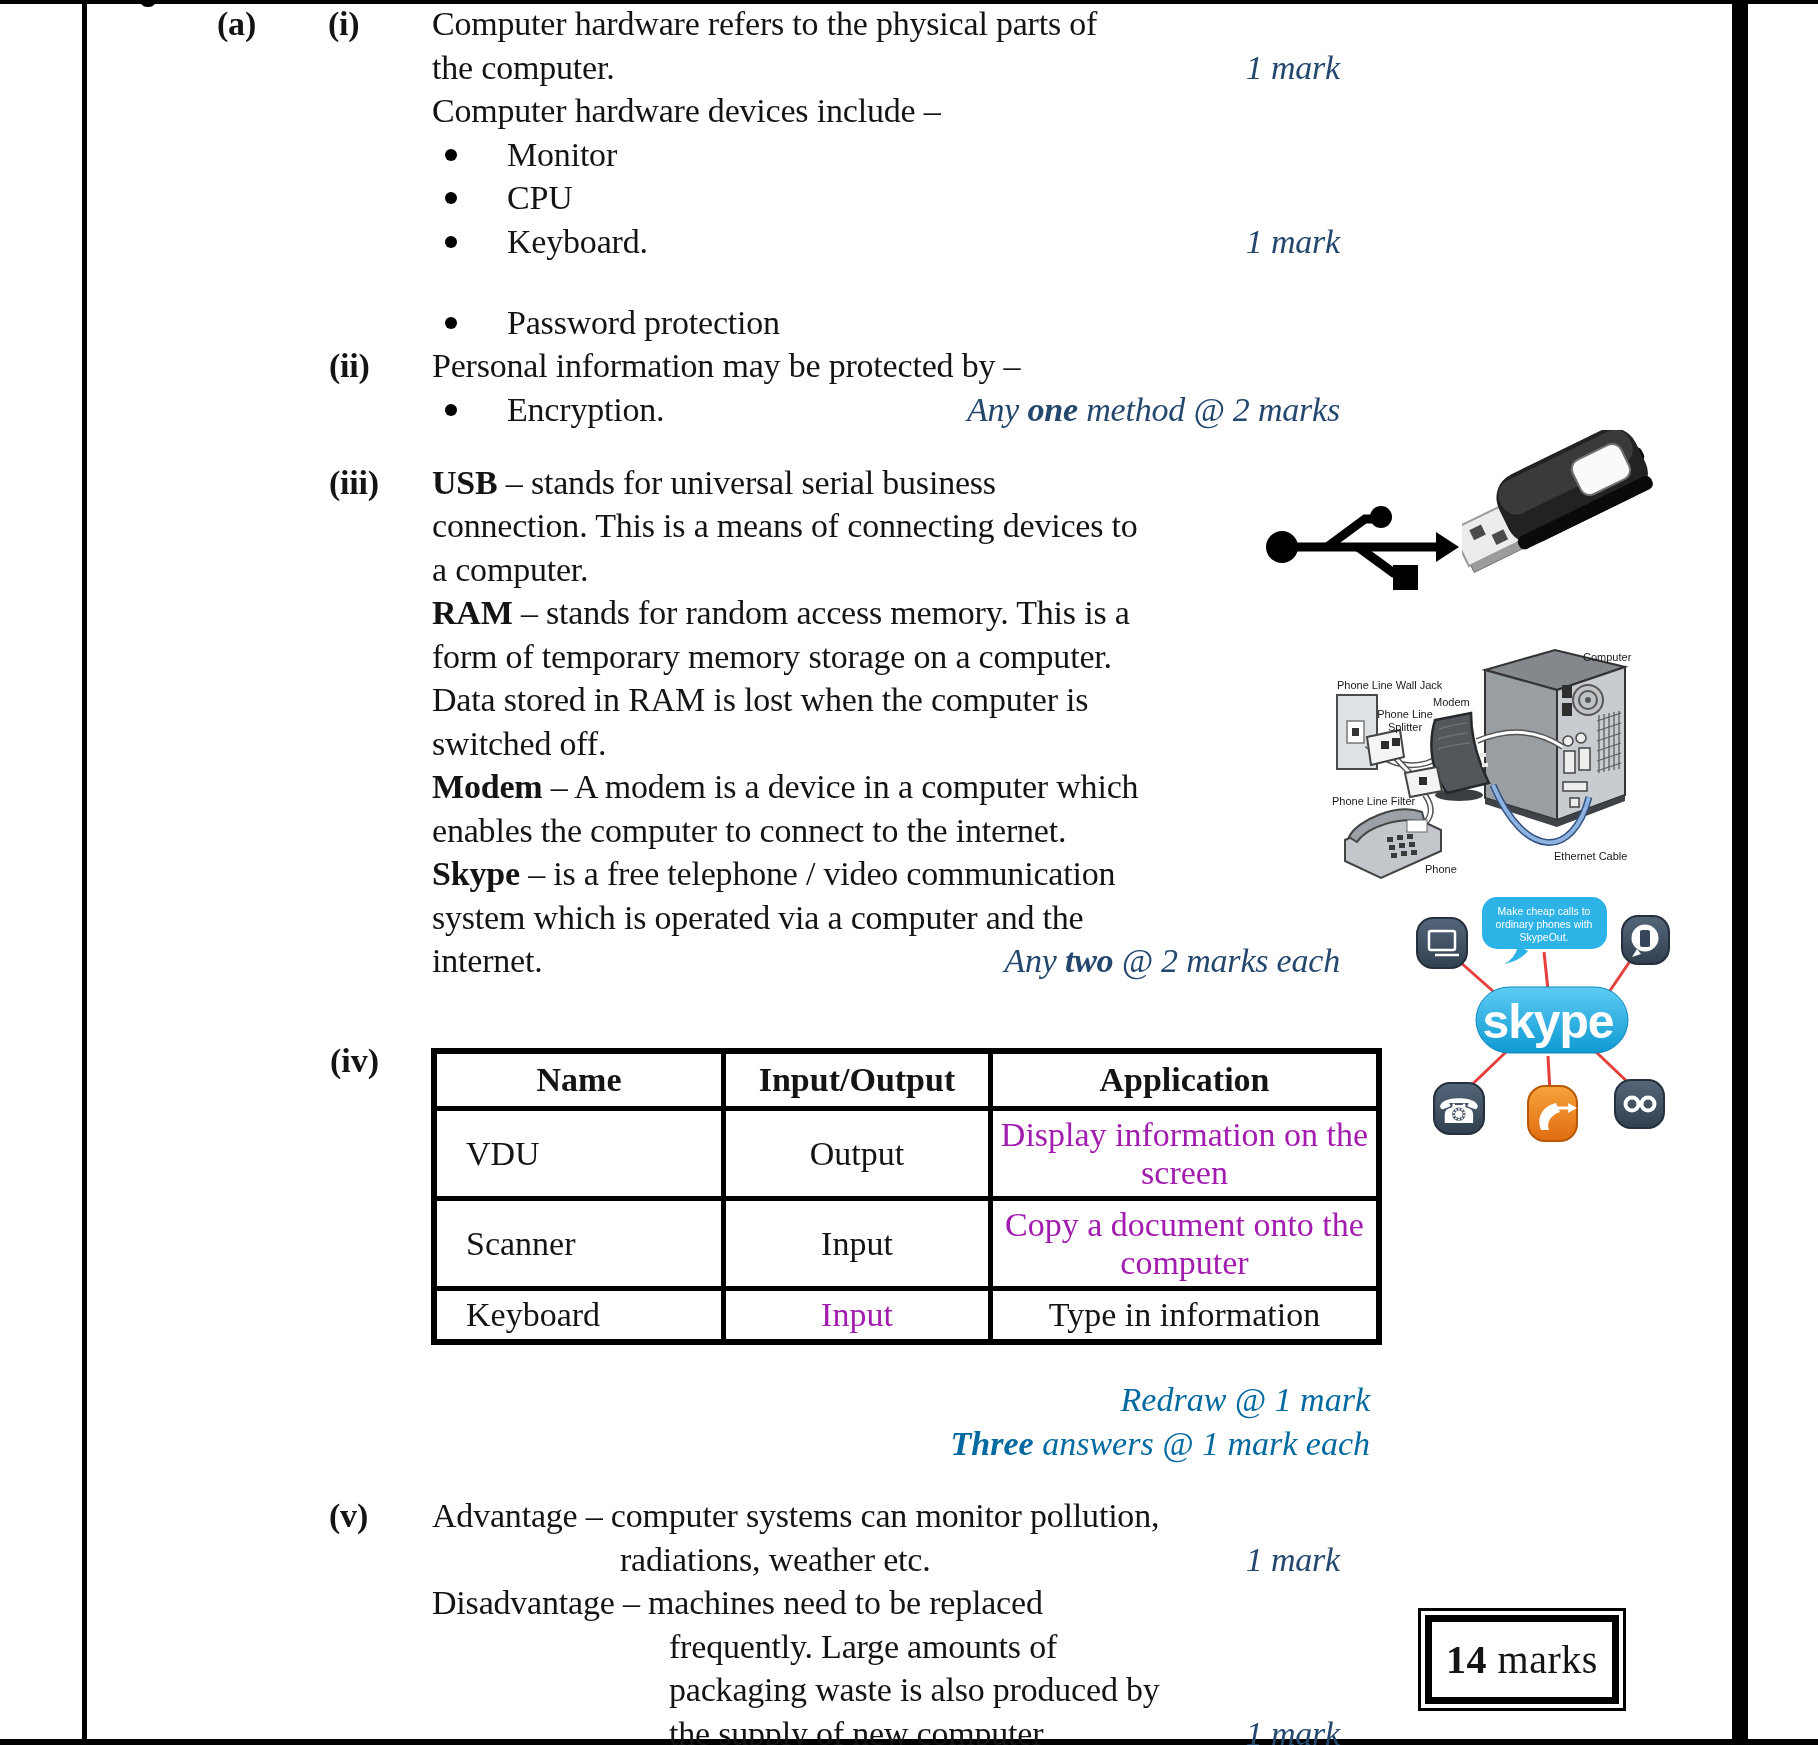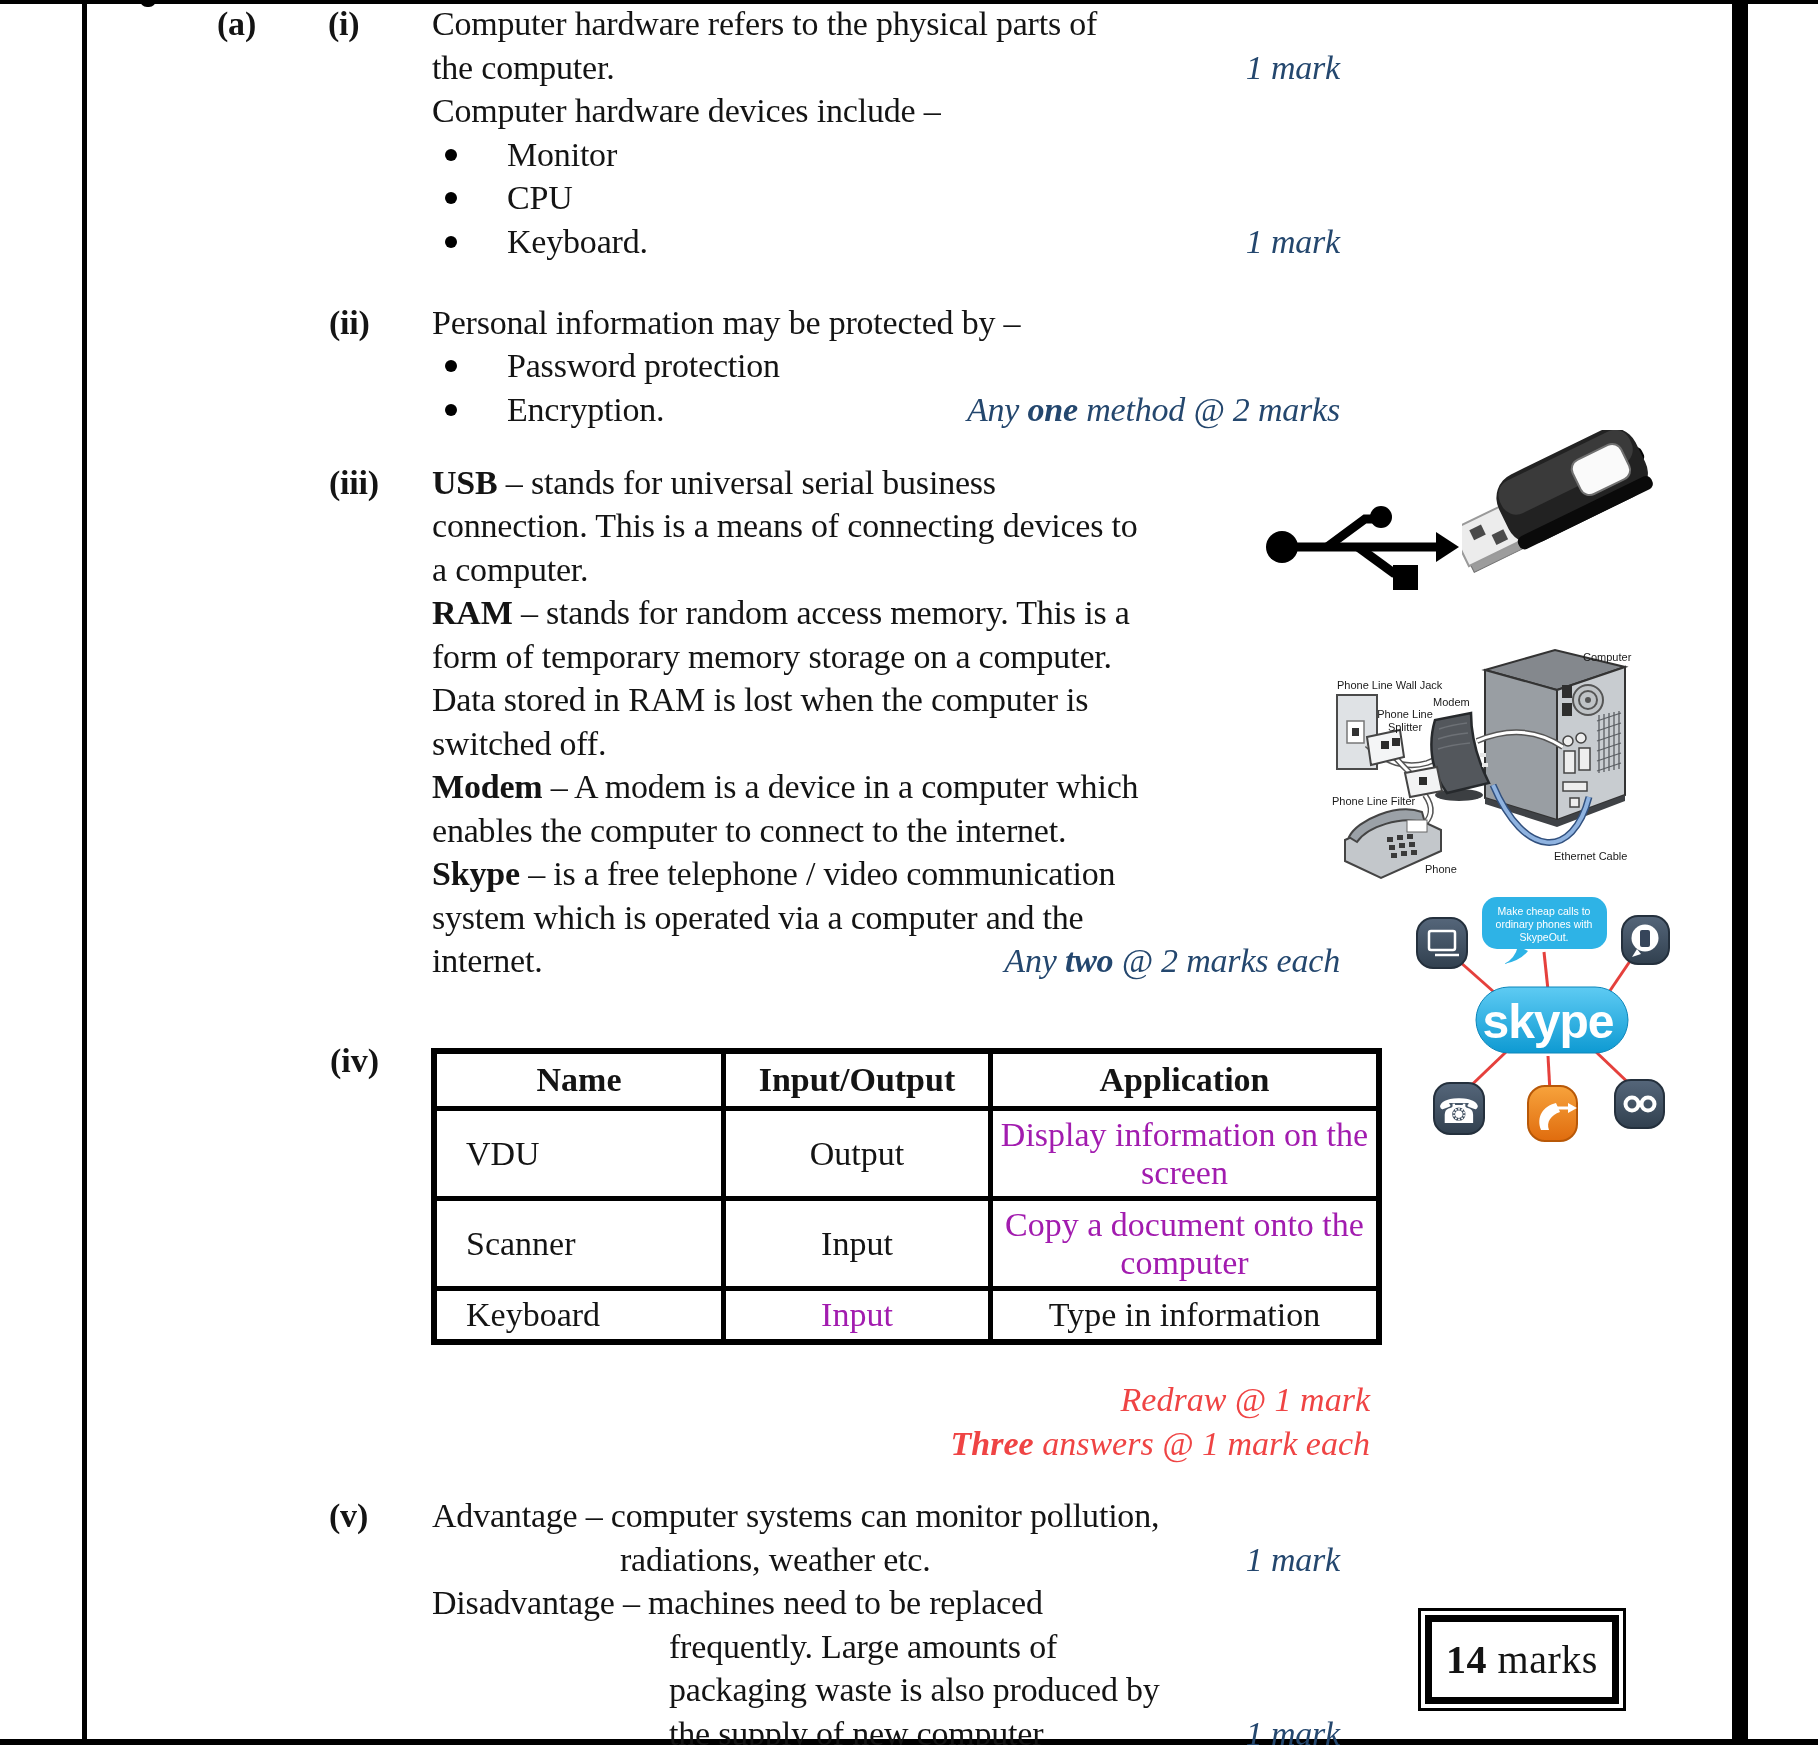--- a/index.html
+++ b/index.html
@@ -25,21 +25,21 @@
   #answer-table{position:absolute;left:431px;top:1048px;width:951px;height:297px;border:6px solid #000;
                 box-sizing:border-box;display:grid;grid-template-columns:284px 262px 1fr;
                 grid-template-rows:52px 85px 85px 1fr;background:#000;grid-gap:5px}
   .cell{background:#fff;display:flex;align-items:center;justify-content:center;
         font-size:34px;line-height:38px;text-align:center;white-space:normal}
   .cell.h{font-weight:bold}
   .cell.name{justify-content:flex-start;padding-left:29px;text-align:center}
   .red{color:#a21caf}
 
   #table-marks{position:absolute;left:431px;top:1378px;width:939px;text-align:right;
-               color:#ef4444;font-style:italic;font-size:34px;line-height:43.5px;white-space:nowrap}
+               color:#0369a1;font-style:italic;font-size:34px;line-height:43.5px;white-space:nowrap}
 
   
   #total-box{position:absolute;left:1418px;top:1608px;width:208px;height:103px;border:3px solid #000;
              padding:4px;box-sizing:border-box;background:#fff}
   #total-inner{width:100%;height:100%;border:7px solid #000;box-sizing:border-box;
                display:flex;align-items:center;justify-content:center;font-size:40px;letter-spacing:0.5px}
 
   svg text{font-family:"Liberation Sans",sans-serif}
   .diaglabel{font-size:11px;fill:#1a1a1a}
 </style>
@@ -73,26 +73,26 @@
       <span class="dot"></span>
       <span class="txt tb"><span>CPU</span></span>
     </div>
     <div class="row">
       <span class="dot"></span>
       <span class="txt tb"><span>Keyboard.</span></span>
       <span class="mark"><span>1 mark</span></span>
     </div>
     <div class="row" style="height: 37.5px;"></div>
     <div class="row">
+      <span class="dot"></span>
+      <span class="txt tb"><span>Password protection</span></span>
+    </div>
+    <div class="row">
       <span class="lab ls">(ii)</span>
       <span class="txt tn"><span>Personal information may be protected by –</span></span>
-    </div>
-    <div class="row">
-      <span class="dot"></span>
-      <span class="txt tb"><span>Password protection</span></span>
     </div>
     <div class="row">
       <span class="dot"></span>
       <span class="txt tb"><span>Encryption.</span></span>
       <span class="mark"><span>Any </span><span class="b">one</span><span> method @ 2 marks</span></span>
     </div>
     <div class="row" style="height: 29.5px;"></div>
     <div class="row">
       <span class="lab ls">(iii)</span>
       <span class="txt tn"><span class="b">USB</span><span> – stands for universal serial business</span></span>

